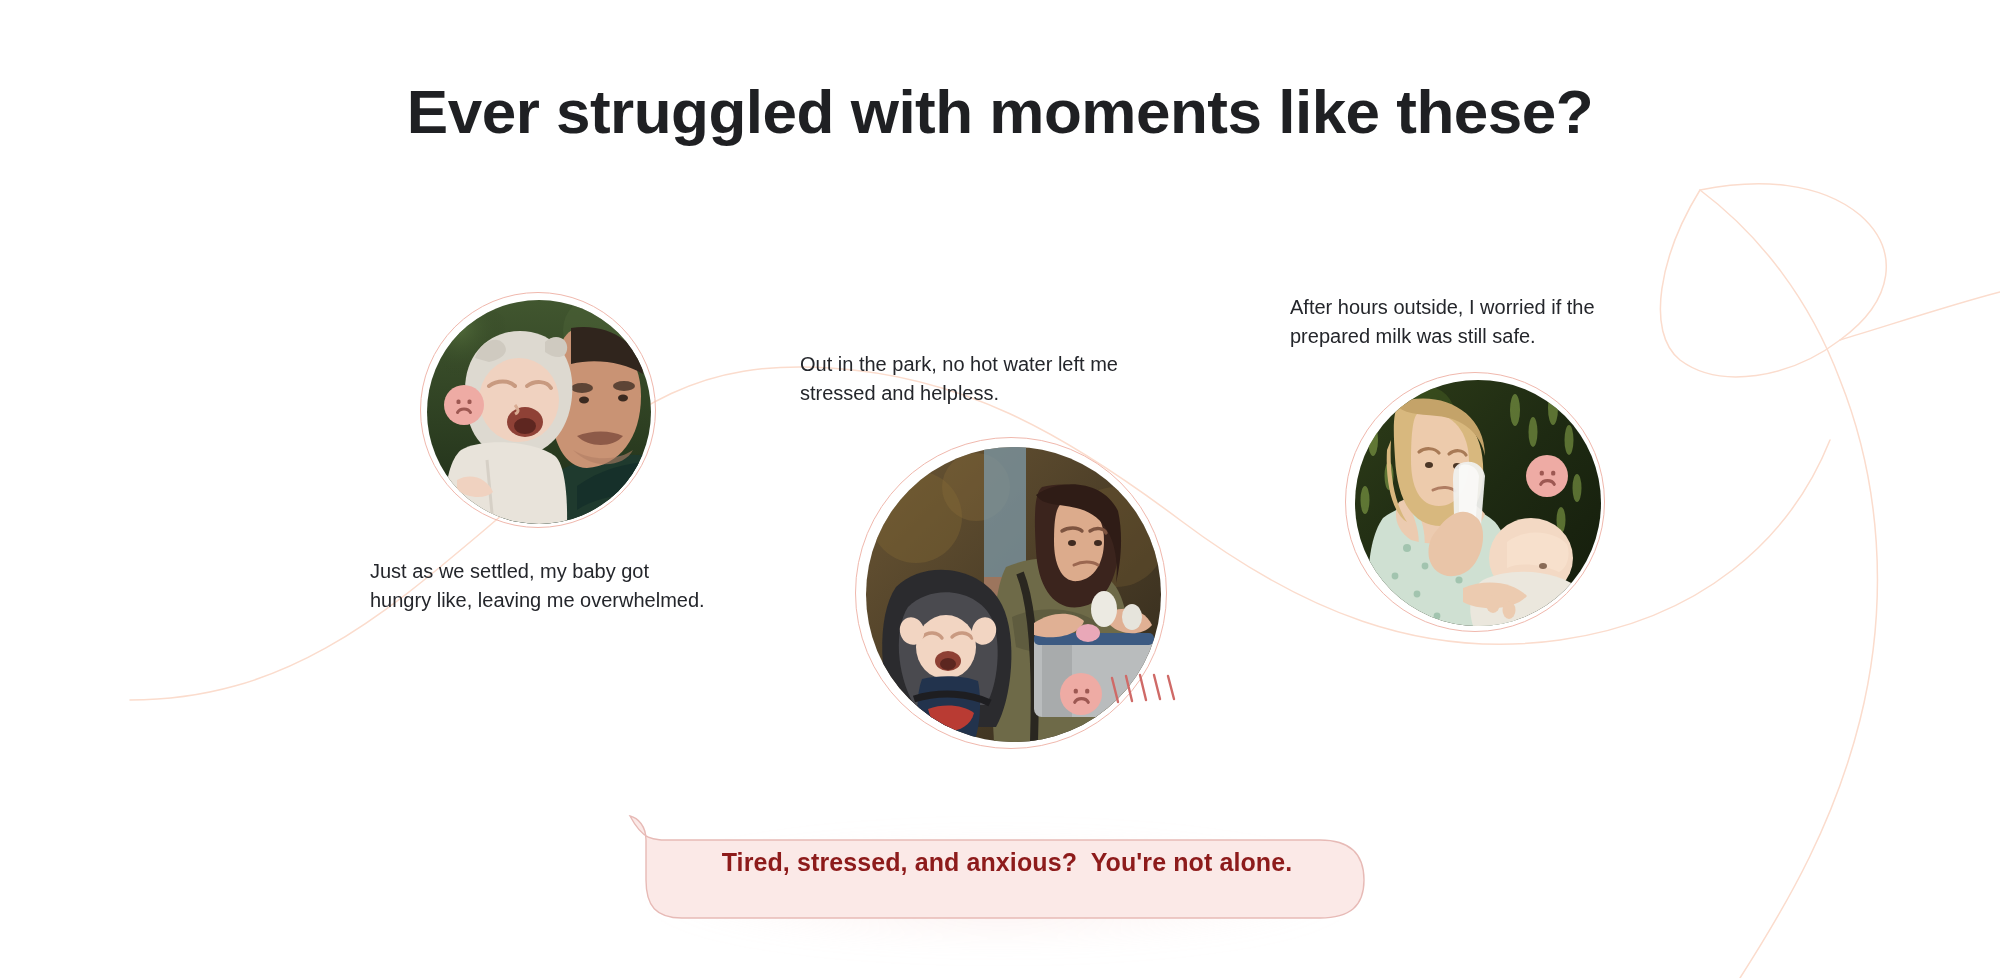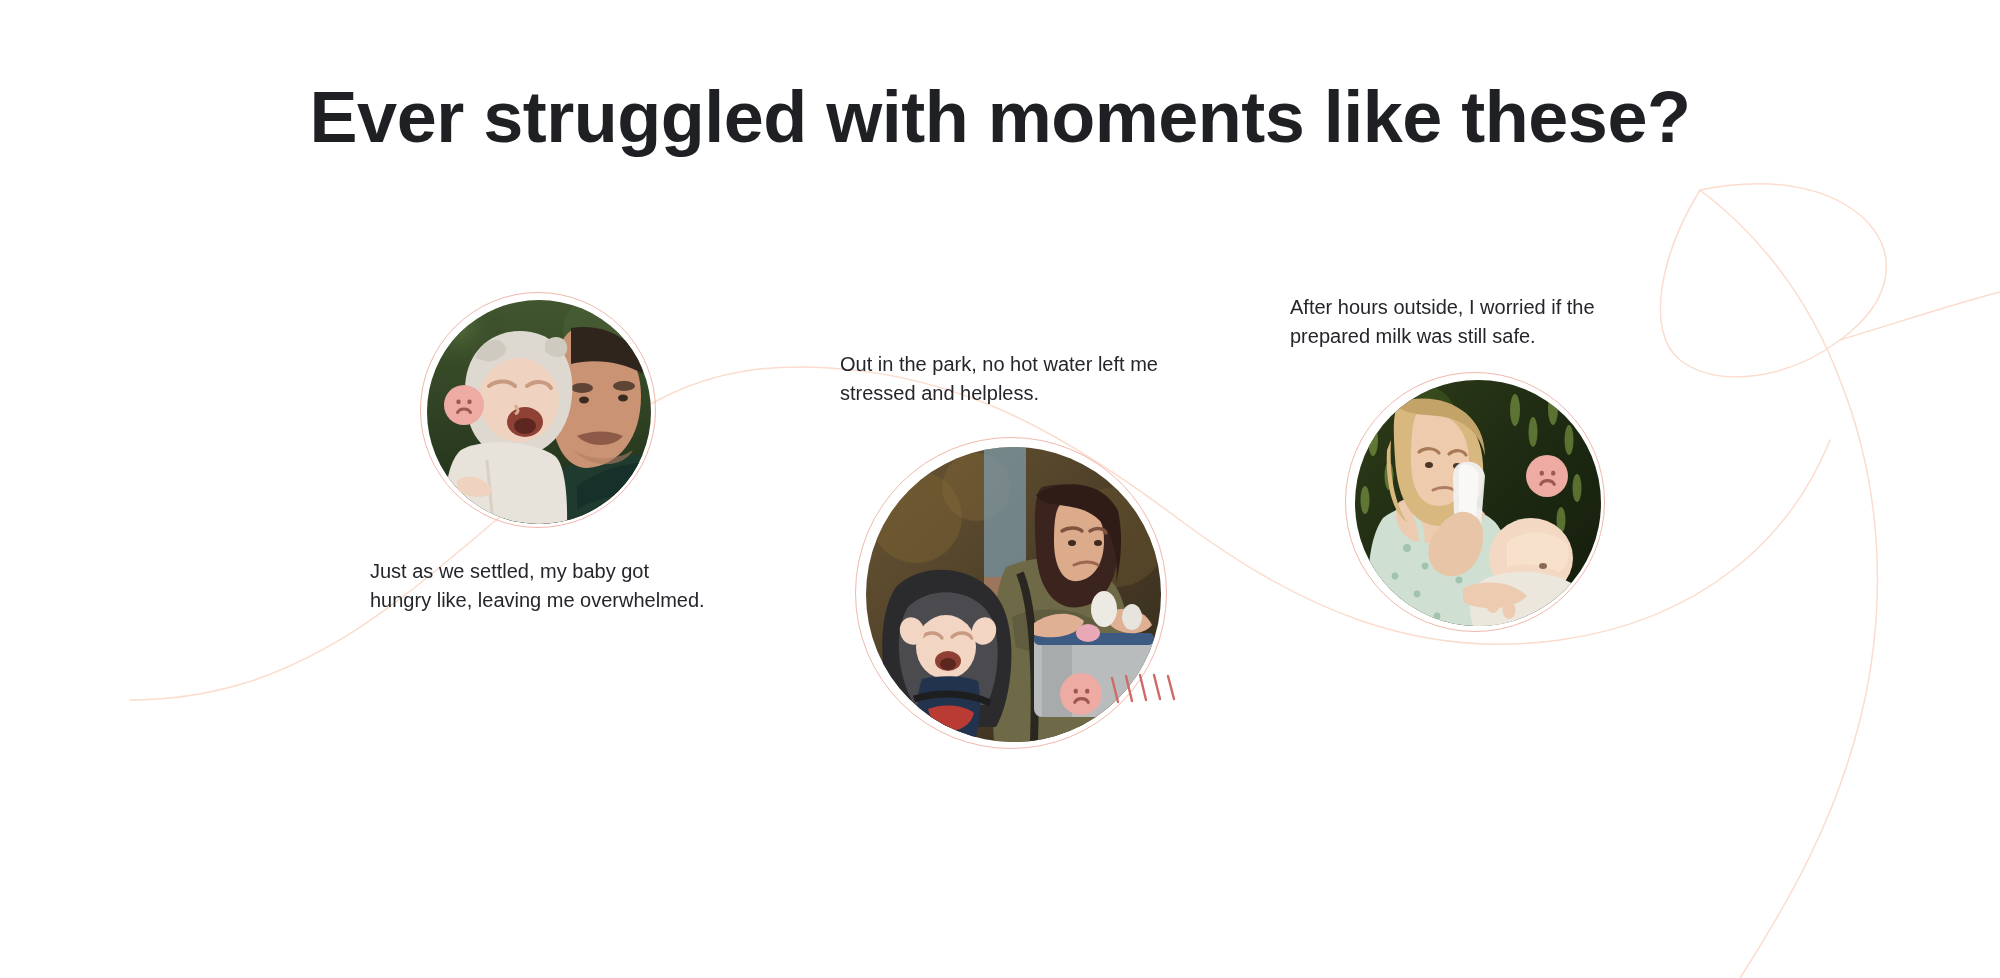--- a/index.html
+++ b/index.html
@@ -25,21 +25,21 @@
     pointer-events: none;
   }
 
   
   .heading {
     position: absolute;
     left: 0;
     top: 78px;
     width: 2000px;
     text-align: center;
-    font-size: 72px;
+    font-size: 62px;
     font-weight: 700;
     letter-spacing: -0.5px;
     color: #1f2023;
     line-height: 1.1;
   }
 
   
   .story { position: absolute; }
 
   .photo-wrap {
@@ -196,21 +196,21 @@
         <rect x="16.5" y="7.5" width="4" height="4.6" rx="1.6" fill="#9d5852"></rect>
         <path d="M6.5 20.5 C 9 15.8, 17 15.8, 19.5 20.5" stroke="#9d5852" stroke-width="3" fill="none" stroke-linecap="round"></path>
       </svg>
     </div>
 
     <div class="caption" style="left:370px; top:557px; width:340px;">Just as we settled, my baby got hungry like, leaving me overwhelmed.</div>
   </div>
 
   <div class="story">
 
-    <div class="caption" style="left:840px; top:350px; width:370px;">Out in the park, no hot water left me stressed and helpless.</div>
+    <div class="caption" style="left:800px; top:350px; width:370px;">Out in the park, no hot water left me stressed and helpless.</div>
 
     <div class="ring" style="left:855px; top:437px; width:312px; height:312px;"></div>
 
     <div class="photo-wrap" style="left:866px; top:447px; width:295px; height:295px;">
       <div class="photo">
         <svg viewBox="0 0 295 295" preserveAspectRatio="xMidYMid slice">
           <defs>
             <linearGradient id="g2bg" x1="0" y1="0" x2="1" y2="1">
               <stop offset="0" stop-color="#6b5634"></stop>
               <stop offset="0.5" stop-color="#4d3f28"></stop>
@@ -359,14 +359,21 @@
 
     <div class="emoji-badge" style="left:1526px; top:455px; width:42px; height:42px;">
       <svg width="27" height="27" viewBox="0 0 26 26">
         <rect x="5.5" y="7.5" width="4" height="4.6" rx="1.6" fill="#9d5852"></rect>
         <rect x="16.5" y="7.5" width="4" height="4.6" rx="1.6" fill="#9d5852"></rect>
         <path d="M6.5 20.5 C 9 15.8, 17 15.8, 19.5 20.5" stroke="#9d5852" stroke-width="3" fill="none" stroke-linecap="round"></path>
       </svg>
     </div>
   </div>
 
+  <div class="bubble-zone">
+    <div class="bubble-glow"></div>
+    <svg class="bubble-svg" viewBox="0 0 760 125" fill="none">
+      <path d="M10 16 C 24 42, 32 40, 60 40 L700 40 C 730 40, 744 54, 744 80 C 744 106, 730 118, 700 118 L62 118 C 36 118, 26 106, 26 80 L26 40 C 26 26, 18 18, 10 16 Z" fill="#fbe9e7" stroke="#e7bab6" stroke-width="1.4"></path>
+    </svg>
+    <div class="bubble-text">Tired, stressed, and anxious?  You're not alone.</div>
+  </div>
 
 </div>
 
 </body></html>

